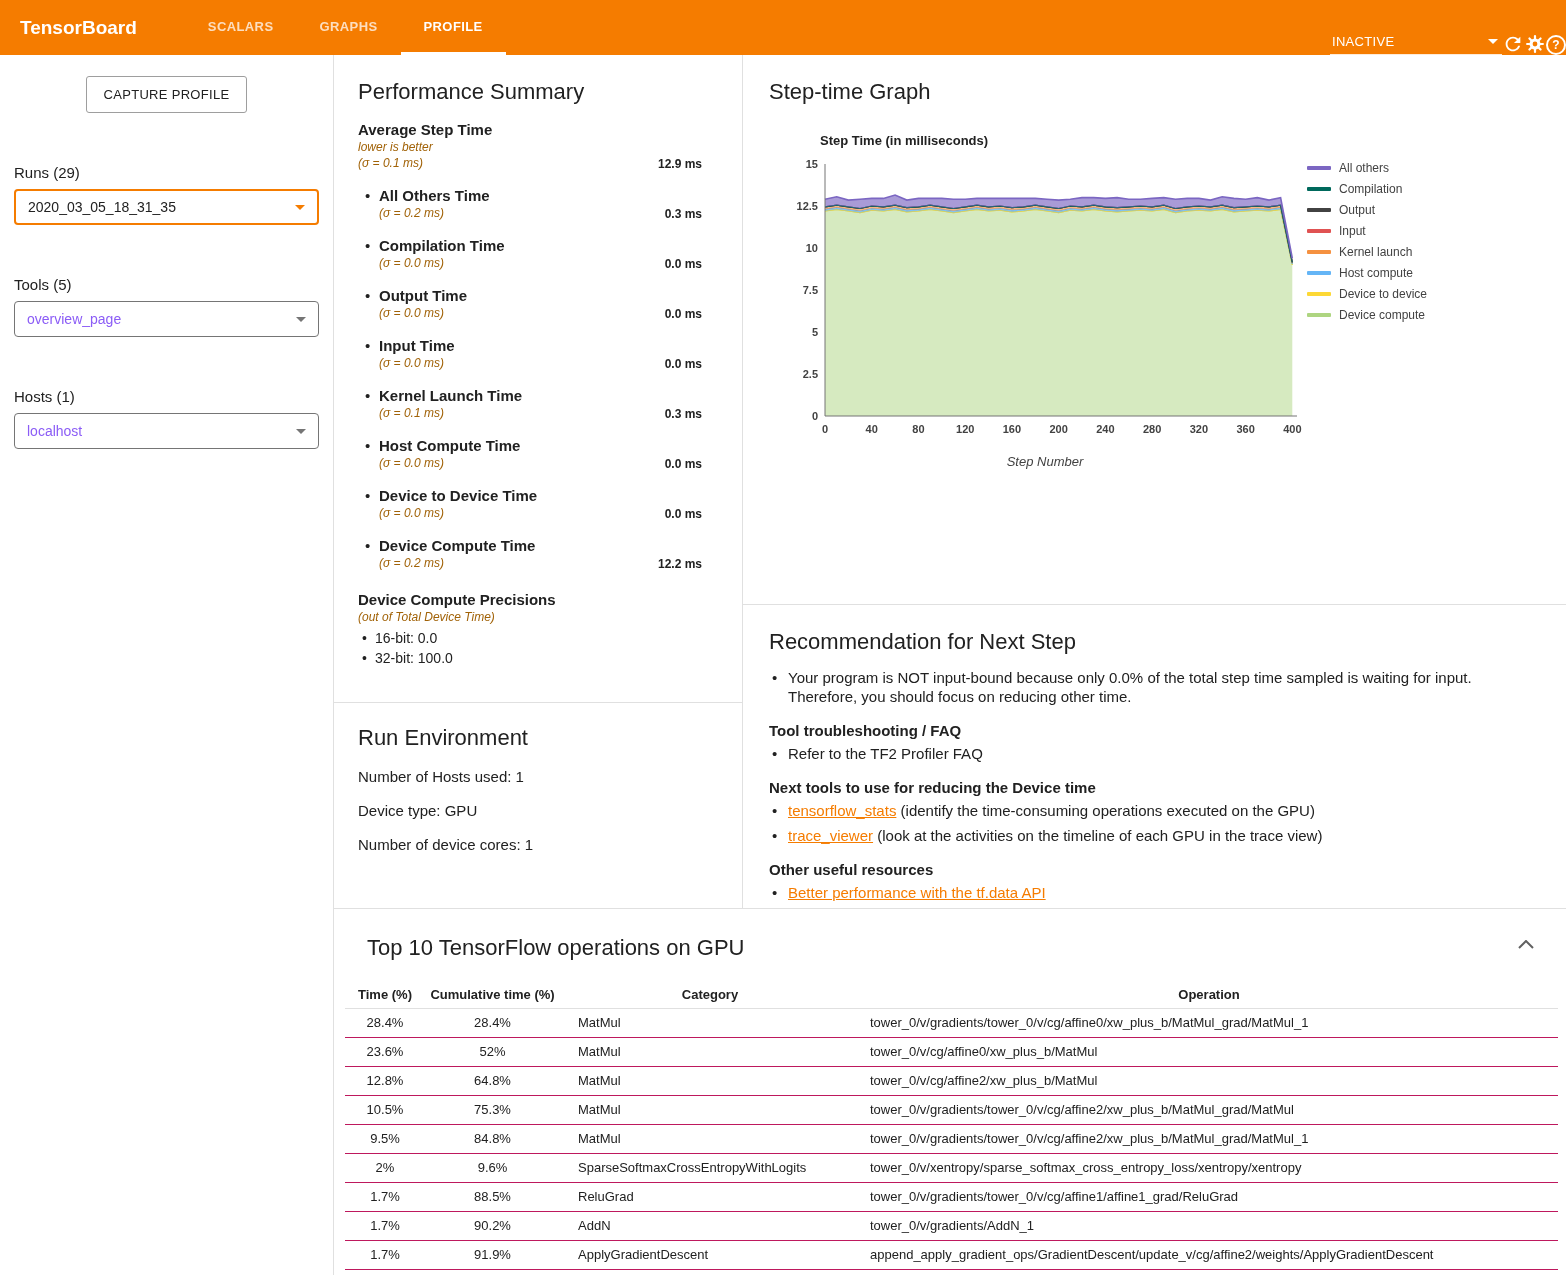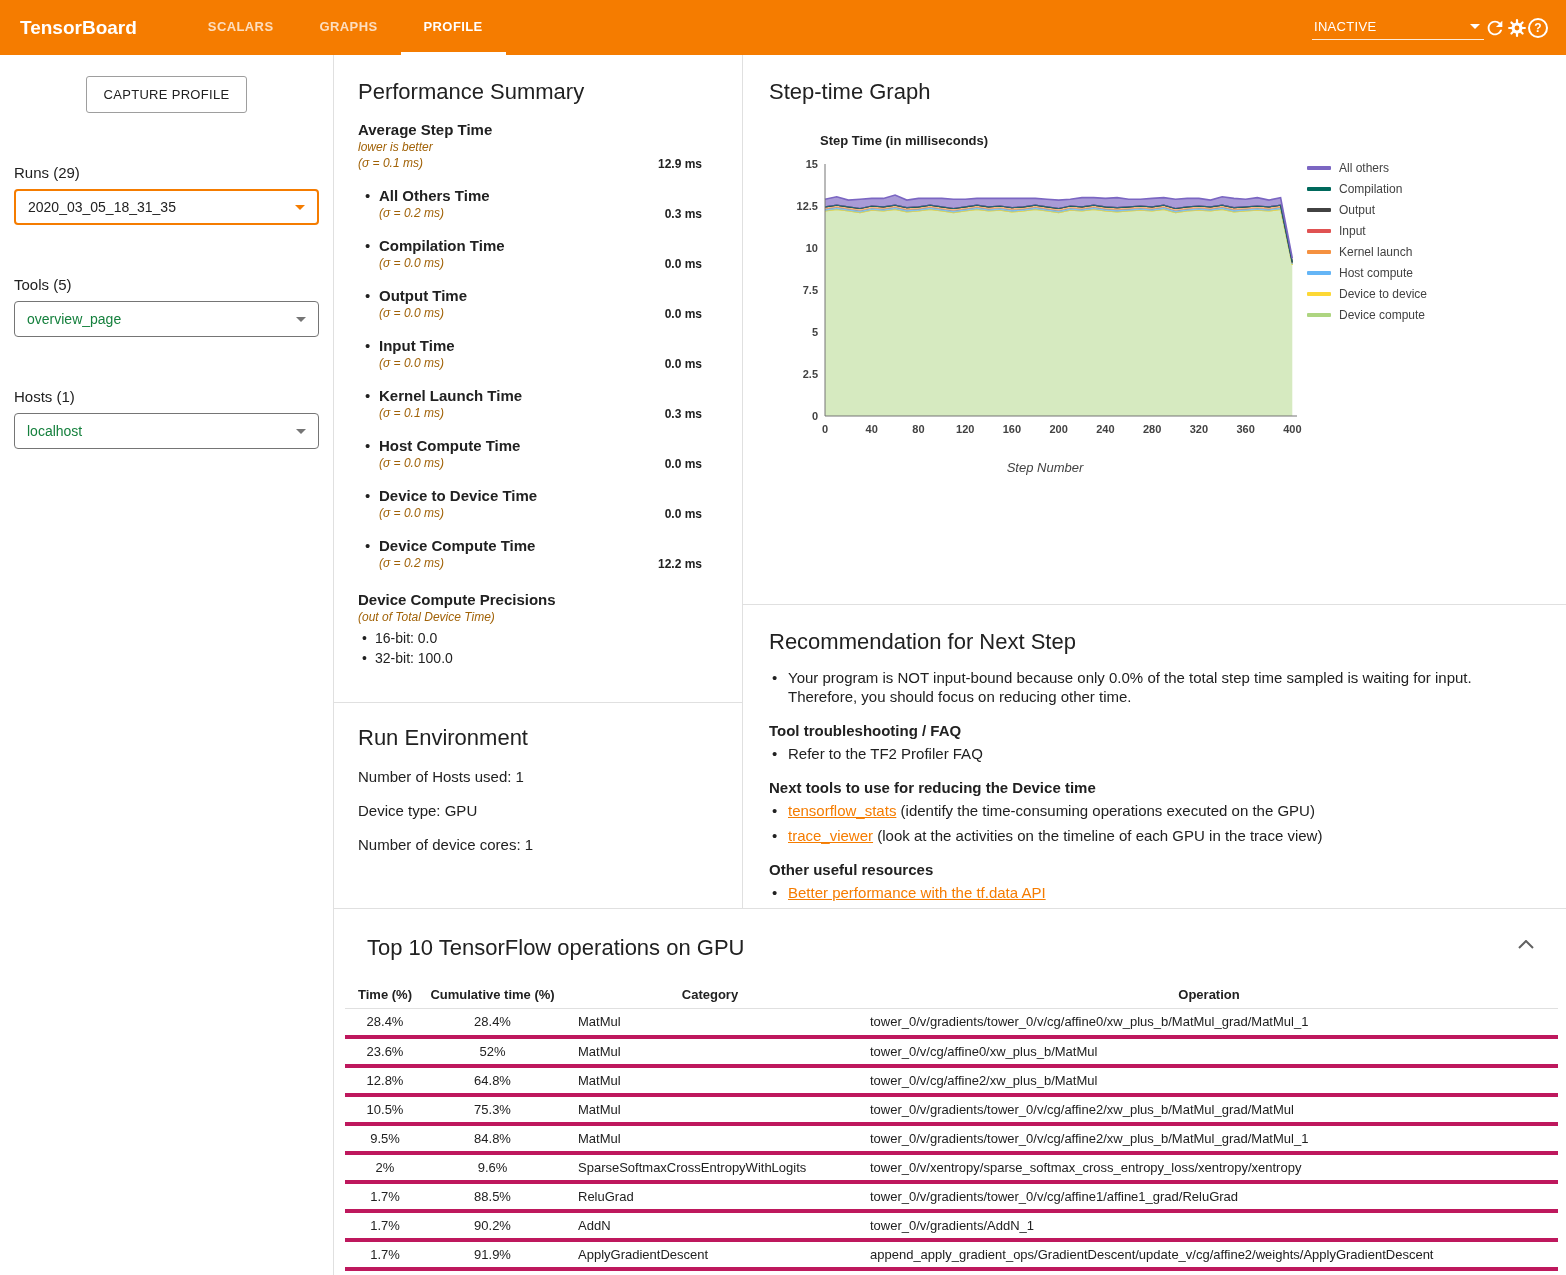--- a/index.html
+++ b/index.html
@@ -7,21 +7,21 @@
     font-family:"Liberation Sans",sans-serif;color:#212121}
   :root{--accent:#f57c00}
 
   
   header{height:55px;background:var(--accent);display:flex;align-items:stretch;color:#fff}
   .brand{font-size:19px;font-weight:bold;display:flex;align-items:center;margin:0 48px 0 20px}
   nav{display:flex}
   .tab{display:flex;align-items:center;padding:0 23px;font-size:13px;font-weight:bold;
     letter-spacing:.4px;color:rgba(255,255,255,.75);border-bottom:3px solid transparent;cursor:pointer}
   .tab.active{color:#fff;border-bottom-color:#fff}
-  .header-right{margin-left:auto;display:flex;align-items:center;padding-right:18px}
+  .header-right{margin-left:auto;display:flex;align-items:flex-end;}
   .status-select{width:172px;border-bottom:1px solid rgba(255,255,255,.85);display:flex;
     justify-content:space-between;align-items:center;font-size:13px;letter-spacing:.3px;
     padding:4px 4px 5px 2px;cursor:pointer}
   .caret-down{width:0;height:0;border-left:5px solid transparent;border-right:5px solid transparent;
     border-top:5px solid #fff}
   .icon-btn{background:none;border:none;cursor:pointer;display:flex;align-items:center;justify-content:center;padding:0}
   .help-circle{width:20px;height:20px;border:2px solid #fff;border-radius:50%;color:#fff;
     font-size:12px;font-weight:bold;display:flex;align-items:center;justify-content:center}
 
   
@@ -30,21 +30,21 @@
   main{flex:1;display:flex;flex-direction:column;min-width:0}
   .top-area{display:flex;height:853px}
   .perf-col{width:409px;flex-shrink:0;border-right:1px solid #e0e0e0}
   .right-col{flex:1;display:flex;flex-direction:column;min-width:0}
 
   
   .capture-btn{display:block;margin:0 auto;padding:10px 17px;background:#fff;border:1px solid #9e9e9e;
     border-radius:3px;font-size:13px;letter-spacing:.3px;color:#212121;cursor:pointer;font-family:inherit}
   .control-label{font-size:15px;margin:51px 0 8px 0}
   .select-box{height:36px;border:1px solid #757575;border-radius:4px;display:flex;align-items:center;
-    justify-content:space-between;padding:0 12px;font-size:14px;color:#15803d;cursor:pointer;background:#fff}
+    justify-content:space-between;padding:0 12px;font-size:14px;color:#8b5cf6;cursor:pointer;background:#fff}
   .select-box .caret-down{border-top-color:#757575}
   .select-box.accent{border:2px solid var(--accent);color:#212121}
   .select-box.accent .caret-down{border-top-color:var(--accent)}
 
   
   h2{font-size:22px;font-weight:400;color:#212121}
   .perf-summary{padding:24px 24px 34px;border-bottom:1px solid #e0e0e0}
   .metric-row{display:flex;align-items:flex-end;margin-top:16px;padding-right:16px}
   .metric-row.indent{padding-left:7px}
   .dot{width:14px;font-size:15px;flex-shrink:0;align-self:flex-start;line-height:18px}
@@ -59,42 +59,42 @@
   
   .run-env{padding:22px 24px}
   .run-env .env-line{font-size:15px;margin-top:17px}
 
   
   .step-graph{height:564px;border-bottom:1px solid #e0e0e0;padding:24px 0 0 26px;min-width:0}
   .chart-area{display:flex;margin-top:28px}
   .chart-col{width:520px;flex-shrink:0;margin-left:16px}
   .chart-title{font-size:13px;font-weight:bold;margin-left:35px;margin-bottom:8px}
   .tick{font-size:11px;font-weight:bold;fill:#424242;font-family:"Liberation Sans",sans-serif}
-  .chart-xlabel{font-style:italic;font-size:13px;color:#424242;text-align:center;width:520px;margin-top:10px}
+  .chart-xlabel{font-style:italic;font-size:13px;color:#424242;text-align:center;width:520px;margin-top:4px}
   .legend{margin-top:24px;padding-left:2px}
   .legend-item{display:flex;align-items:center;gap:8px;height:21px;font-size:12px;color:#424242;white-space:nowrap}
   .swatch{width:24px;height:4px;border-radius:1px;flex-shrink:0}
 
   
   .recommendation{padding:24px 44px 0 26px;font-size:15px;flex:1}
   .rec-list{list-style:none;margin-top:13px}
   .rec-list li{position:relative;padding-left:19px;margin-bottom:10px;line-height:19px}
   .rec-list li::before{content:"•";position:absolute;left:3px}
   .rec-list.tight{margin-top:5px}
   .rec-list.tight li{margin-bottom:6px}
   .subhead{font-weight:bold;margin-top:16px}
   a.link{color:var(--accent);text-decoration:underline;cursor:pointer}
 
   
   .top10{border-top:1px solid #e0e0e0;padding:26px 0 0 11px;position:relative;flex:1}
   .top10 h2{margin-left:22px}
   .collapse-btn{position:absolute;right:28px;top:24px;background:none;border:none;cursor:pointer;padding:4px}
   table{border-collapse:collapse;table-layout:fixed;width:1213px;margin-top:21px}
   th{font-size:13px;font-weight:bold;height:26px;border-bottom:1px solid #e0e0e0;text-align:center}
-  td{font-size:13px;height:29px;border-bottom:4px solid #be185d;white-space:nowrap;overflow:hidden}
+  td{font-size:13px;height:29px;border-bottom:1px solid #be185d;white-space:nowrap;overflow:hidden}
   td.c{text-align:center}
   td.cat{text-align:left;padding-left:18px}
   td.op{text-align:left;padding-left:10px}
 </style>
 </head>
 <body>
 
 <header>
   <div class="brand">TensorBoard</div>
   <nav>

